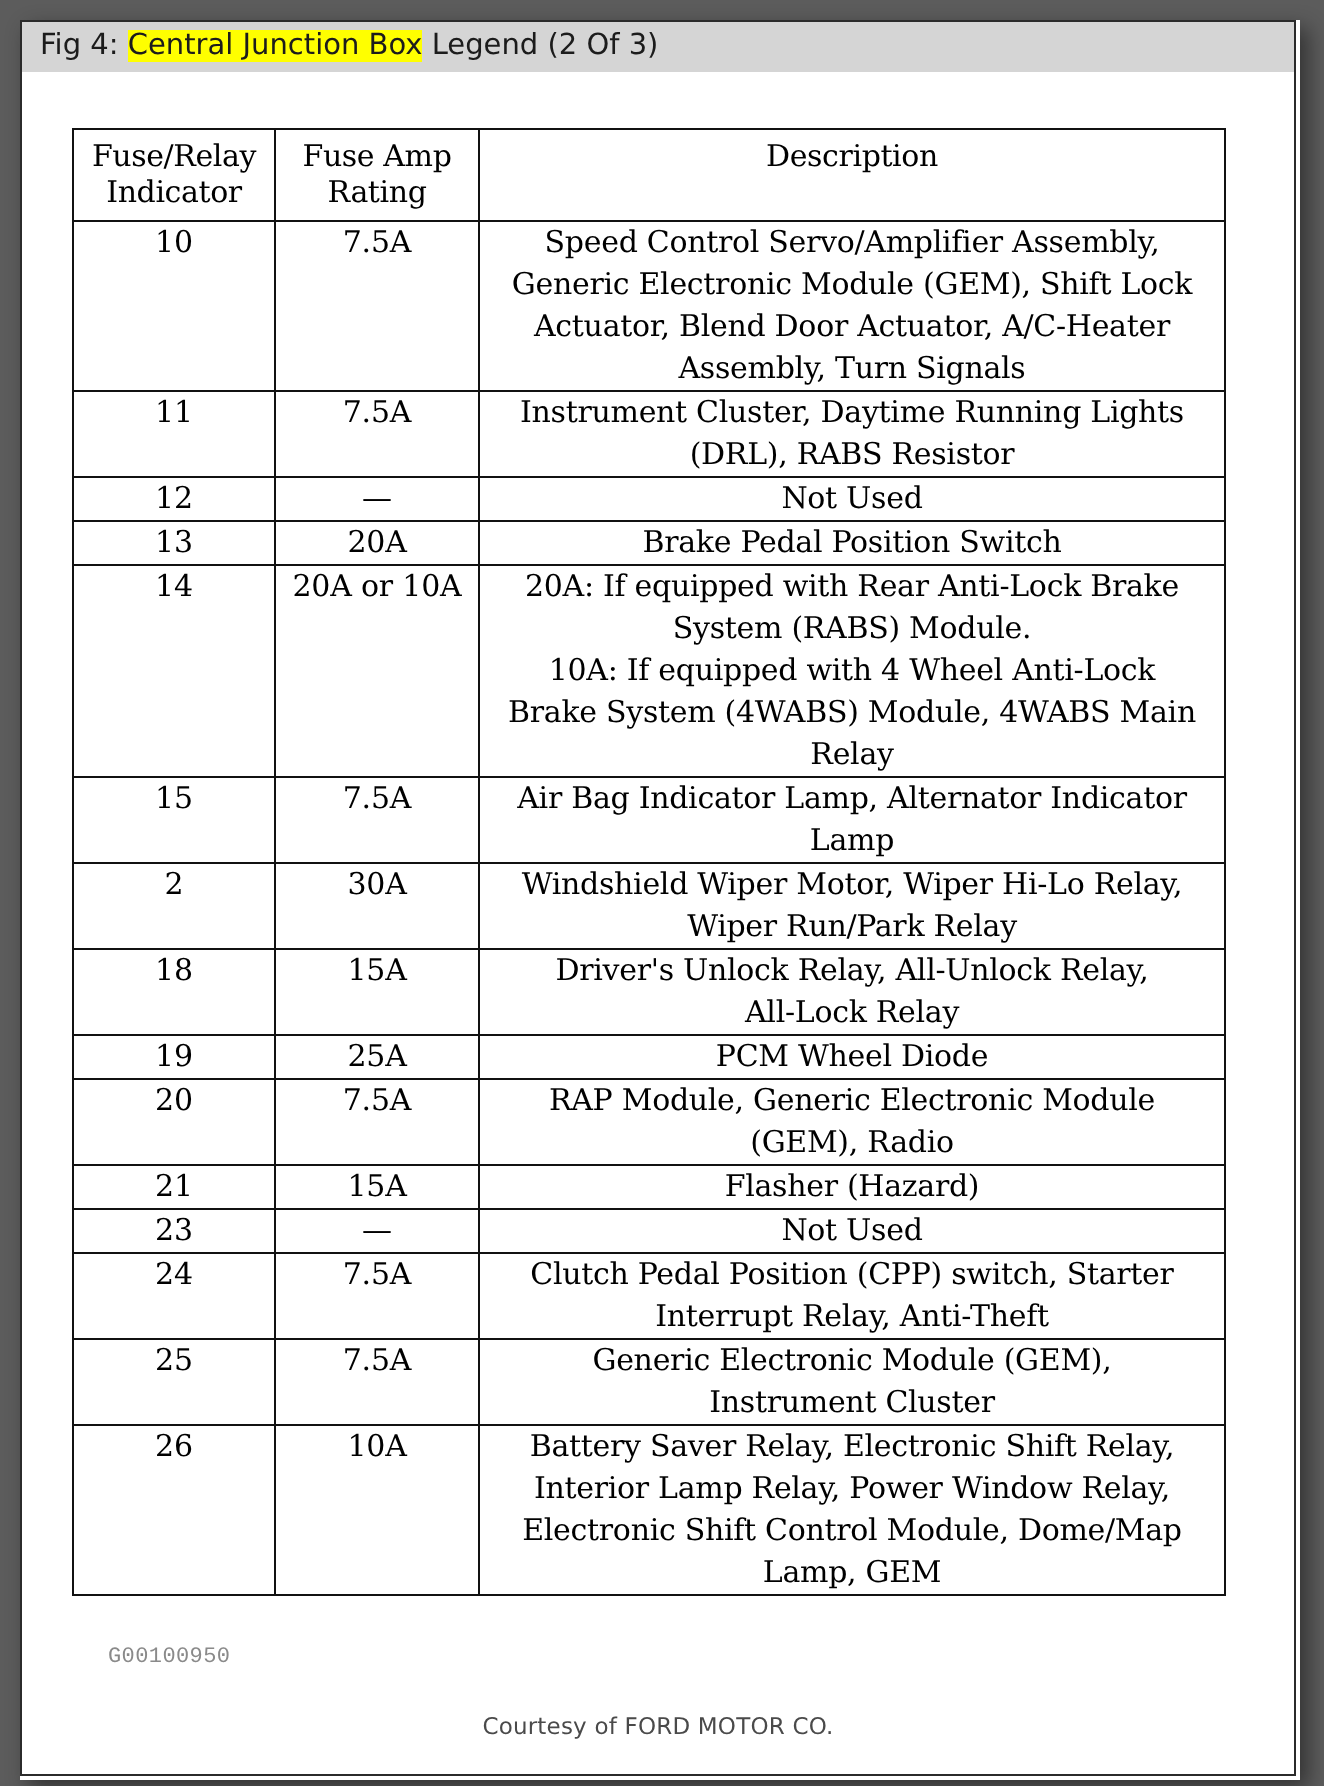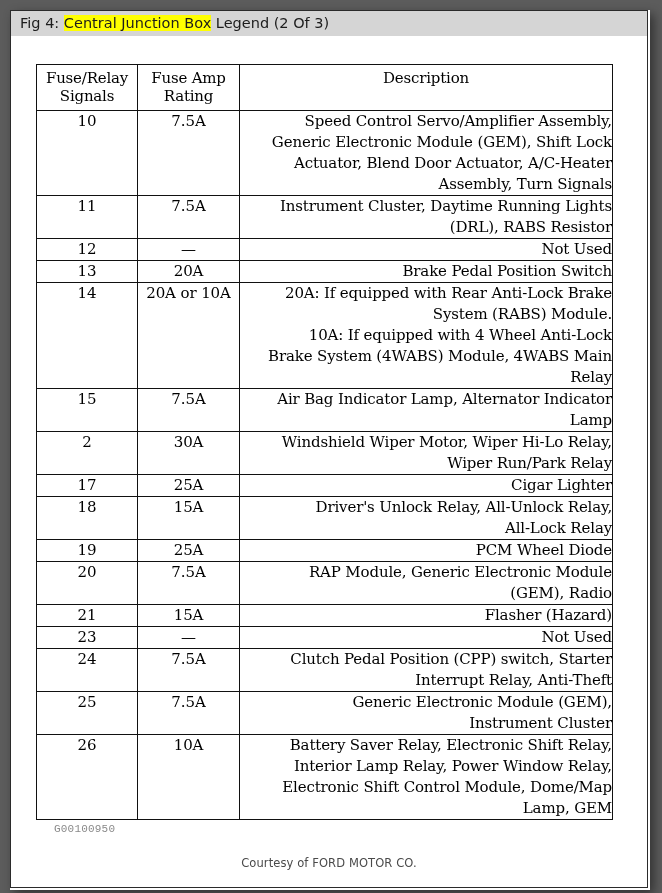--- a/index.html
+++ b/index.html
@@ -106,21 +106,21 @@
 
   td.cell-loc,
   td.cell-amp {
     text-align: center;
     font-size: 15px;
     line-height: 21px;
     padding: 3px 1px 4px 1px;
     letter-spacing: -0.1px;
   }
   td.cell-desc {
-    text-align: right;
+    text-align: center;
     font-size: 15px;
     line-height: 21px;
     padding: 3px 4px 4px 6px;
     letter-spacing: -0.15px;
     white-space: pre-line;
   }
 
   
   #fig-code {
     position: absolute;
@@ -160,21 +160,21 @@
       <table id="legend-table">
         <colgroup>
           <col class="col-loc">
           <col class="col-amp">
           <col class="col-desc">
         </colgroup>
         <thead>
           <tr>
             <th>
               <span>Fuse/Relay</span><br>
-              <span>Signals</span>
+              <span>Indicator</span>
             </th>
             <th>
               <span>Fuse Amp</span><br>
               <span>Rating</span>
             </th>
             <th>Description</th>
           </tr>
         </thead>
         <tbody id="legend-body">
             <tr>
@@ -216,25 +216,20 @@
               <td class="cell-desc">Air Bag Indicator Lamp, Alternator Indicator
 Lamp</td>
             </tr>
             <tr>
               <td class="cell-loc">2</td>
               <td class="cell-amp">30A</td>
               <td class="cell-desc">Windshield Wiper Motor, Wiper Hi-Lo Relay,
 Wiper Run/Park Relay</td>
             </tr>
             <tr>
-              <td class="cell-loc">17</td>
-              <td class="cell-amp">25A</td>
-              <td class="cell-desc">Cigar Lighter</td>
-            </tr>
-            <tr>
               <td class="cell-loc">18</td>
               <td class="cell-amp">15A</td>
               <td class="cell-desc">Driver's Unlock Relay, All-Unlock Relay,
 All-Lock Relay</td>
             </tr>
             <tr>
               <td class="cell-loc">19</td>
               <td class="cell-amp">25A</td>
               <td class="cell-desc">PCM Wheel Diode</td>
             </tr>

